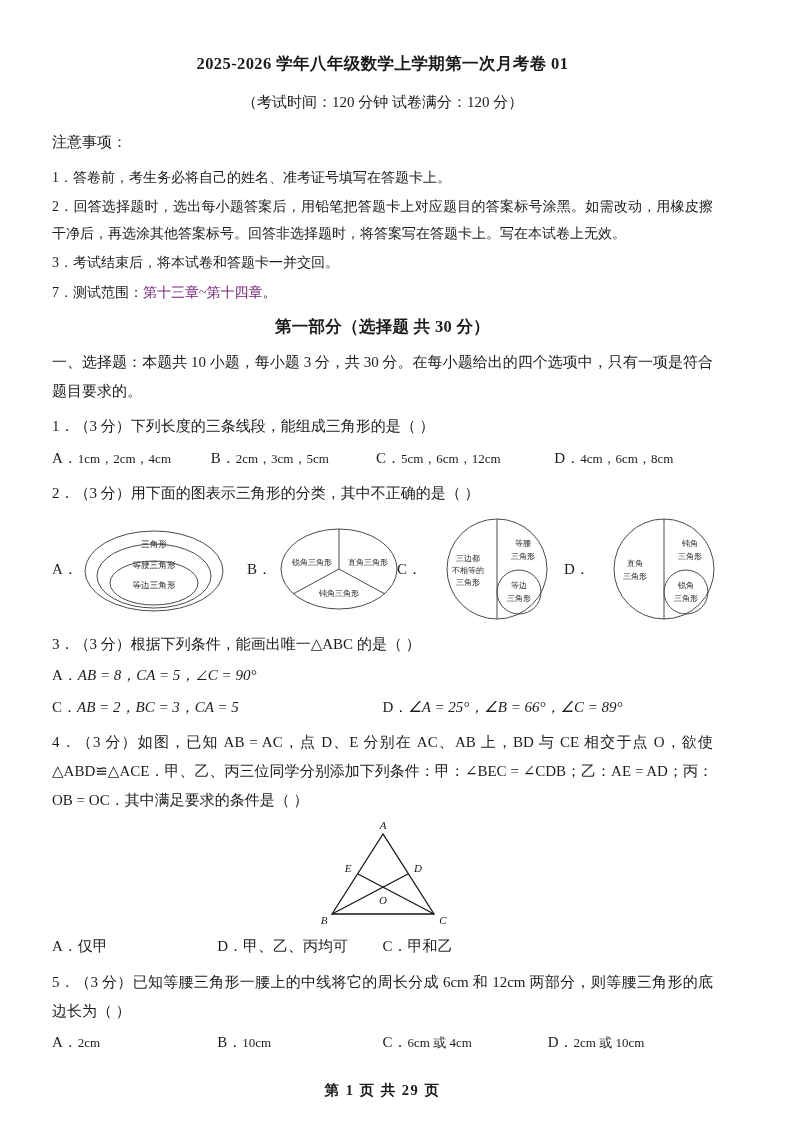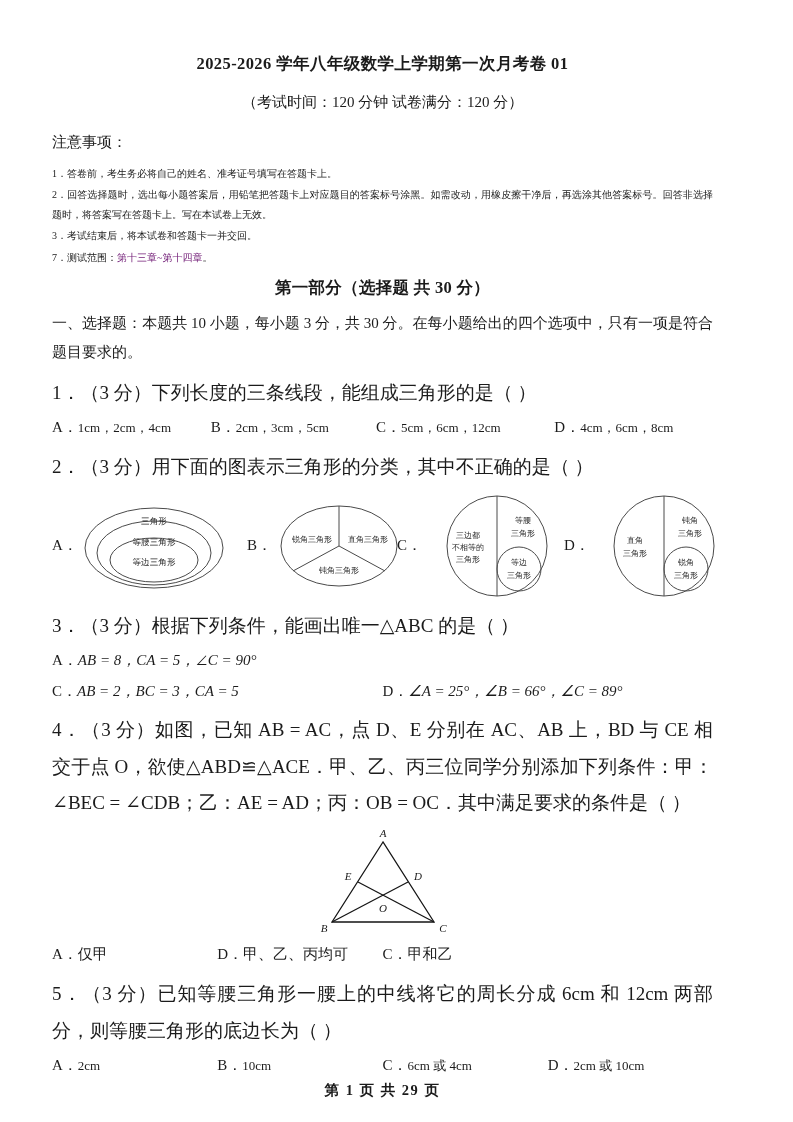--- a/index.html
+++ b/index.html
@@ -34,41 +34,41 @@
     font-size:15px;
     margin:0 0 18px 0;
     line-height:1.5;
   }
   .notice-head{
     font-size:15px;
     margin:0 0 9px 0;
     line-height:1.55;
   }
   .notice{
-    font-size:10px;
+    font-size:14px;
     line-height:1.95;
     margin:0 0 2px 0;
     text-align:justify;
   }
   .red{color:#701a75;}
   .part-head{
     text-align:center;
     font-size:16.5px;
     font-weight:bold;
     margin:10px 0 10px 0;
     letter-spacing:.3px;
   }
   .sec-intro{
     font-size:15px;
     line-height:1.95;
     text-align:justify;
     margin:0 0 4px 0;
   }
   .q{
-    font-size:19px;
+    font-size:15px;
     line-height:1.95;
     margin:6px 0 0 0;
     text-align:justify;
   }
   .q-dense{line-height:1.92;}
   .opts-row{
     display:flex;
     font-size:15px;
     line-height:1.95;
     margin-top:2px;

